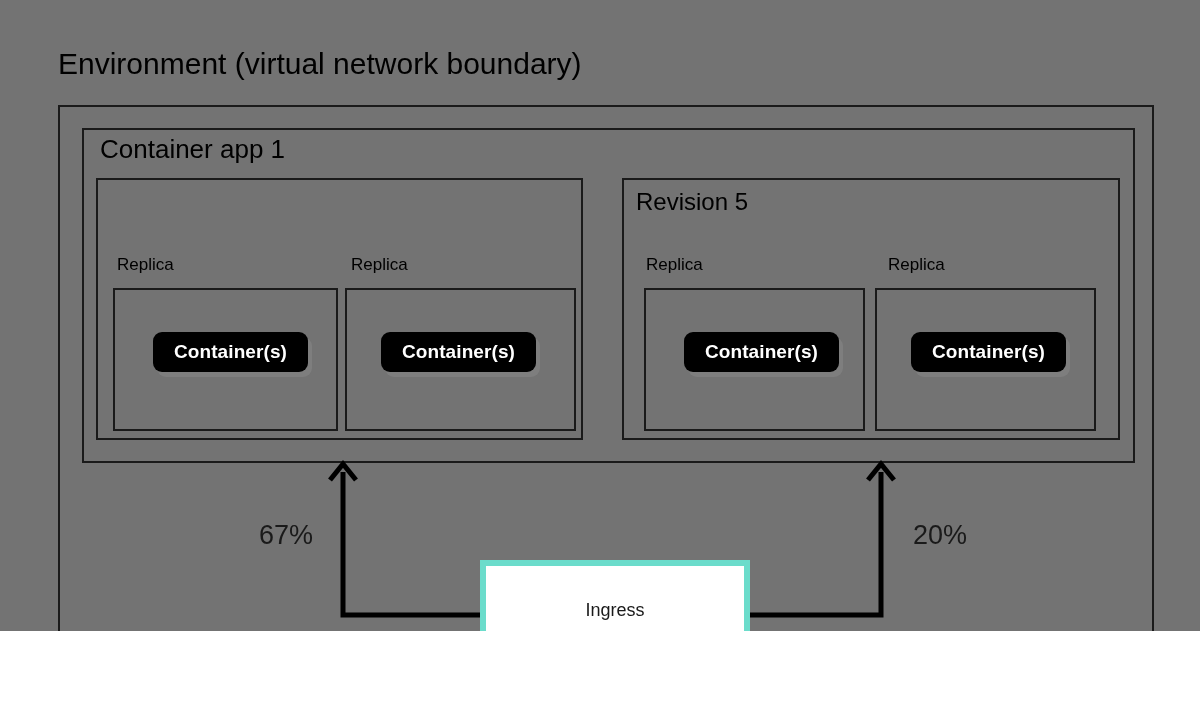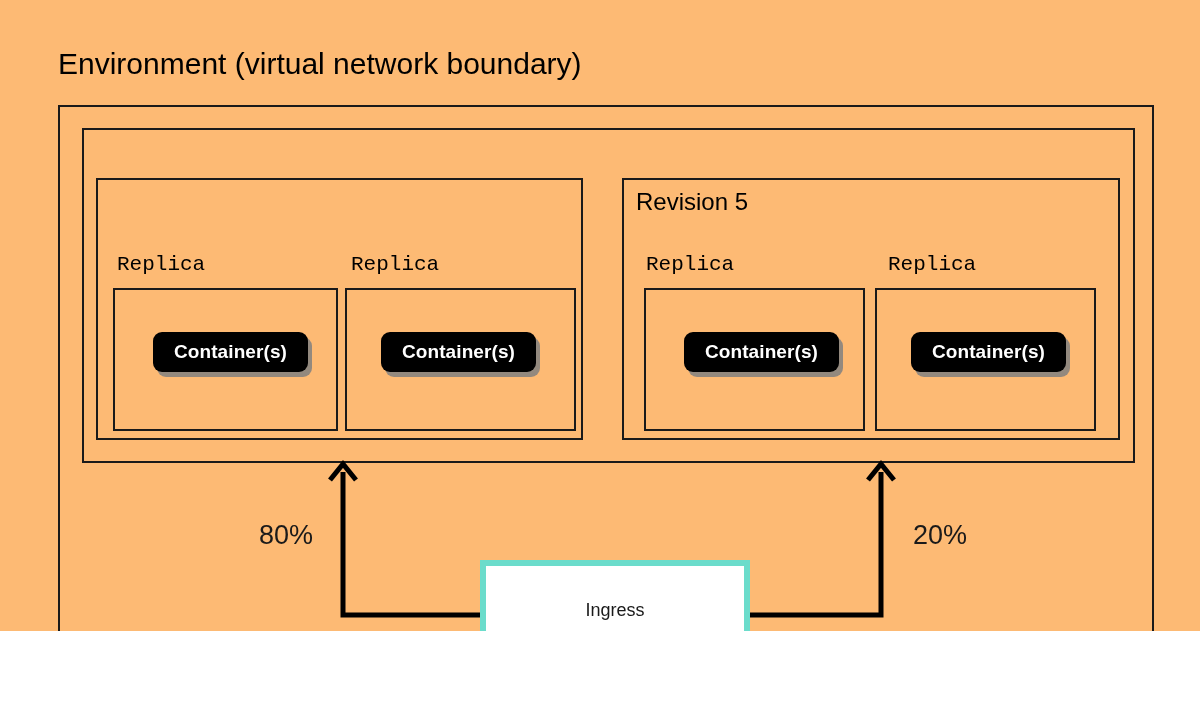--- a/index.html
+++ b/index.html
@@ -9,21 +9,21 @@
     background: #ffffff;
   }
   body {
     font-family: "Liberation Sans", sans-serif;
     color: #000000;
   }
   #canvas {
     position: relative;
     width: 1200px;
     height: 631px;
-    background: #fdba74;
+    background: #737373;
     overflow: hidden;
   }
 
   
   .diagram-title {
     position: absolute;
     left: 58px;
     top: 45px;
     font-size: 30px;
     line-height: 38px;
@@ -78,24 +78,23 @@
     font-size: 24px;
     line-height: 32px;
     white-space: nowrap;
   }
   .revision-label.rev-1 { left: 110px; }
   .revision-label.rev-2 { left: 636px; }
 
   
   .replica-label {
     position: absolute;
-    font-size: 21px;
+    font-size: 17px;
     line-height: 28px;
     white-space: nowrap;
-    font-family: Liberation Mono, monospace;
   }
   .replica-box {
     position: absolute;
     border: 2px solid #1a1a1a;
     box-sizing: border-box;
     background: transparent;
   }
 
   
   .rl-1 { left: 117px; top: 251px; }
@@ -177,20 +176,21 @@
 </head>
 <body>
 
 <div id="canvas">
 
   <div class="diagram-title">Environment (virtual network boundary)</div>
 
   <div class="env-box"></div>
 
   <div class="app-box"></div>
+  <div class="app-label">Container app 1</div>
 
   <div class="revision-box rev-1"></div>
 
   <div class="replica-label rl-1">Replica</div>
   <div class="replica-box rb-1"></div>
   <div class="container-badge cb-1">Container(s)</div>
 
   <div class="replica-label rl-2">Replica</div>
   <div class="replica-box rb-2"></div>
   <div class="container-badge cb-2">Container(s)</div>
@@ -212,20 +212,20 @@
       <path d="M 480 615 L 343 615 L 343 472" fill="none" stroke="#000000" stroke-width="5" stroke-linecap="butt" stroke-linejoin="miter"></path>
       <path d="M 330 480 L 343 464 L 356 480" fill="none" stroke="#000000" stroke-width="5" stroke-linecap="butt" stroke-linejoin="miter"></path>
     </g>
 
     <g>
       <path d="M 750 615 L 881 615 L 881 472" fill="none" stroke="#000000" stroke-width="5" stroke-linecap="butt" stroke-linejoin="miter"></path>
       <path d="M 868 480 L 881 464 L 894 480" fill="none" stroke="#000000" stroke-width="5" stroke-linecap="butt" stroke-linejoin="miter"></path>
     </g>
   </svg>
 
-  <div class="pct-label pct-left">80%</div>
+  <div class="pct-label pct-left">67%</div>
   <div class="pct-label pct-right">20%</div>
 
   <div class="ingress-box">
     <span class="ingress-label">Ingress</span>
   </div>
 
 </div>
 
 </body></html>

